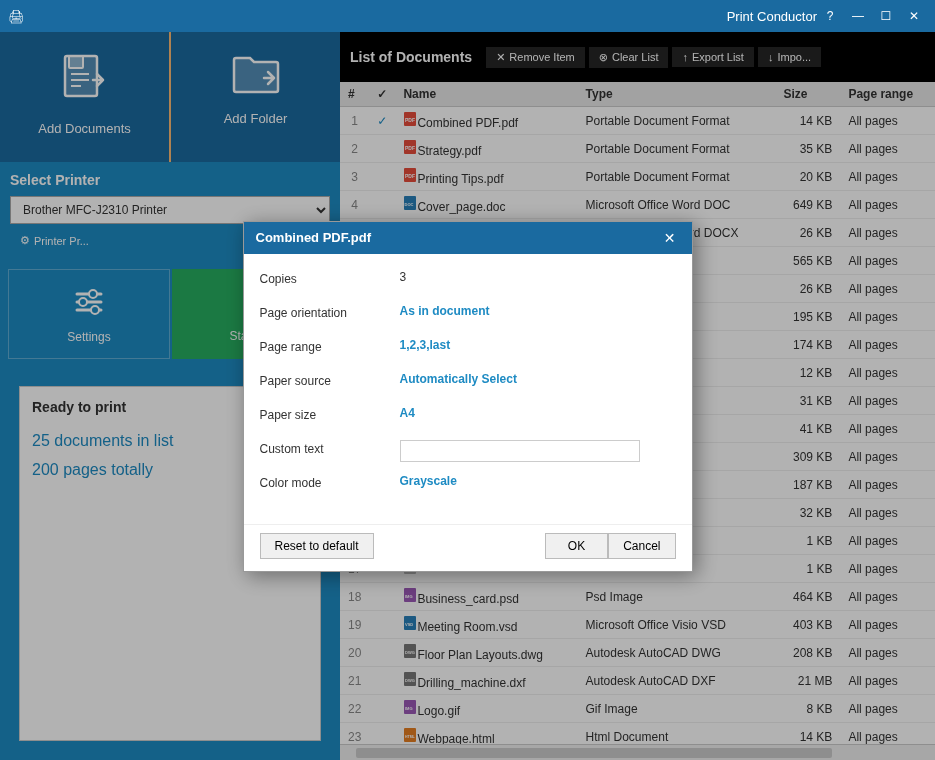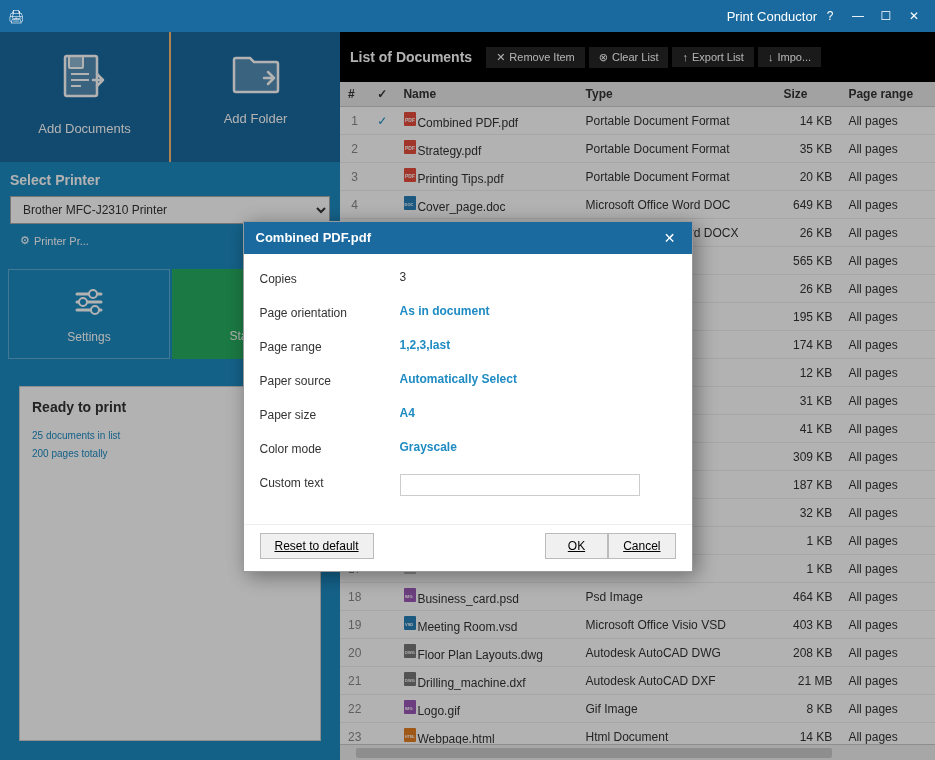--- a/index.html
+++ b/index.html
@@ -113,21 +113,21 @@
 
     
     .status-bar {
       background: white;
       margin: 19px;
       padding: 12px;
       border: 1px solid #ccc;
       flex: 1;
     }
     .status-title { font-size: 14px; color: #333; font-weight: 600; margin-bottom: 12px; }
-    .status-info { font-size: 10px; color: #333; line-height: 1.8; }
+    .status-info { font-size: 16px; color: #333; line-height: 1.8; }
     .status-info span { color: #1e8bc3; }
 
     
     .printer-row {
       display: flex;
       align-items: center;
       gap: 8px;
       margin-top: 6px;
     }
     .printer-settings-btn {
@@ -287,21 +287,20 @@
       padding: 2px 6px;
       font-size: 12px;
       width: 240px;
       height: 22px;
     }
     .modal-footer {
       display: flex;
       padding: 8px 16px 12px;
       justify-content: space-between;
       border-top: 1px solid #eee;
-      text-decoration: underline;
     }
     .modal-footer-right { display: flex; gap: 0; }
     .btn-reset {
       background: #f0f0f0;
       border: 1px solid #bbb;
       padding: 5px 14px;
       font-size: 12px;
       cursor: pointer;
     }
     .btn-ok {
@@ -725,26 +724,26 @@
     </div>
         <div class="modal-row">
       <span class="modal-label">Paper source</span>
       <span class="modal-value">Automatically Select</span>
     </div>
         <div class="modal-row">
       <span class="modal-label">Paper size</span>
       <span class="modal-value">A4</span>
     </div>
         <div class="modal-row">
+      <span class="modal-label">Custom text</span>
+      <input class="modal-input" type="text" value="" style="">
+    </div>
+        <div class="modal-row">
       <span class="modal-label">Color mode</span>
       <span class="modal-value">Grayscale</span>
-    </div>
-        <div class="modal-row">
-      <span class="modal-label">Custom text</span>
-      <input class="modal-input" type="text" value="" style="">
     </div>
       </div>
     <div class="modal-footer">
       <button class="btn-reset">Reset to default</button>
       <div class="modal-footer-right">
         <button class="btn-ok">OK</button>
         <button class="btn-cancel">Cancel</button>
       </div>
     </div>
   </div>

